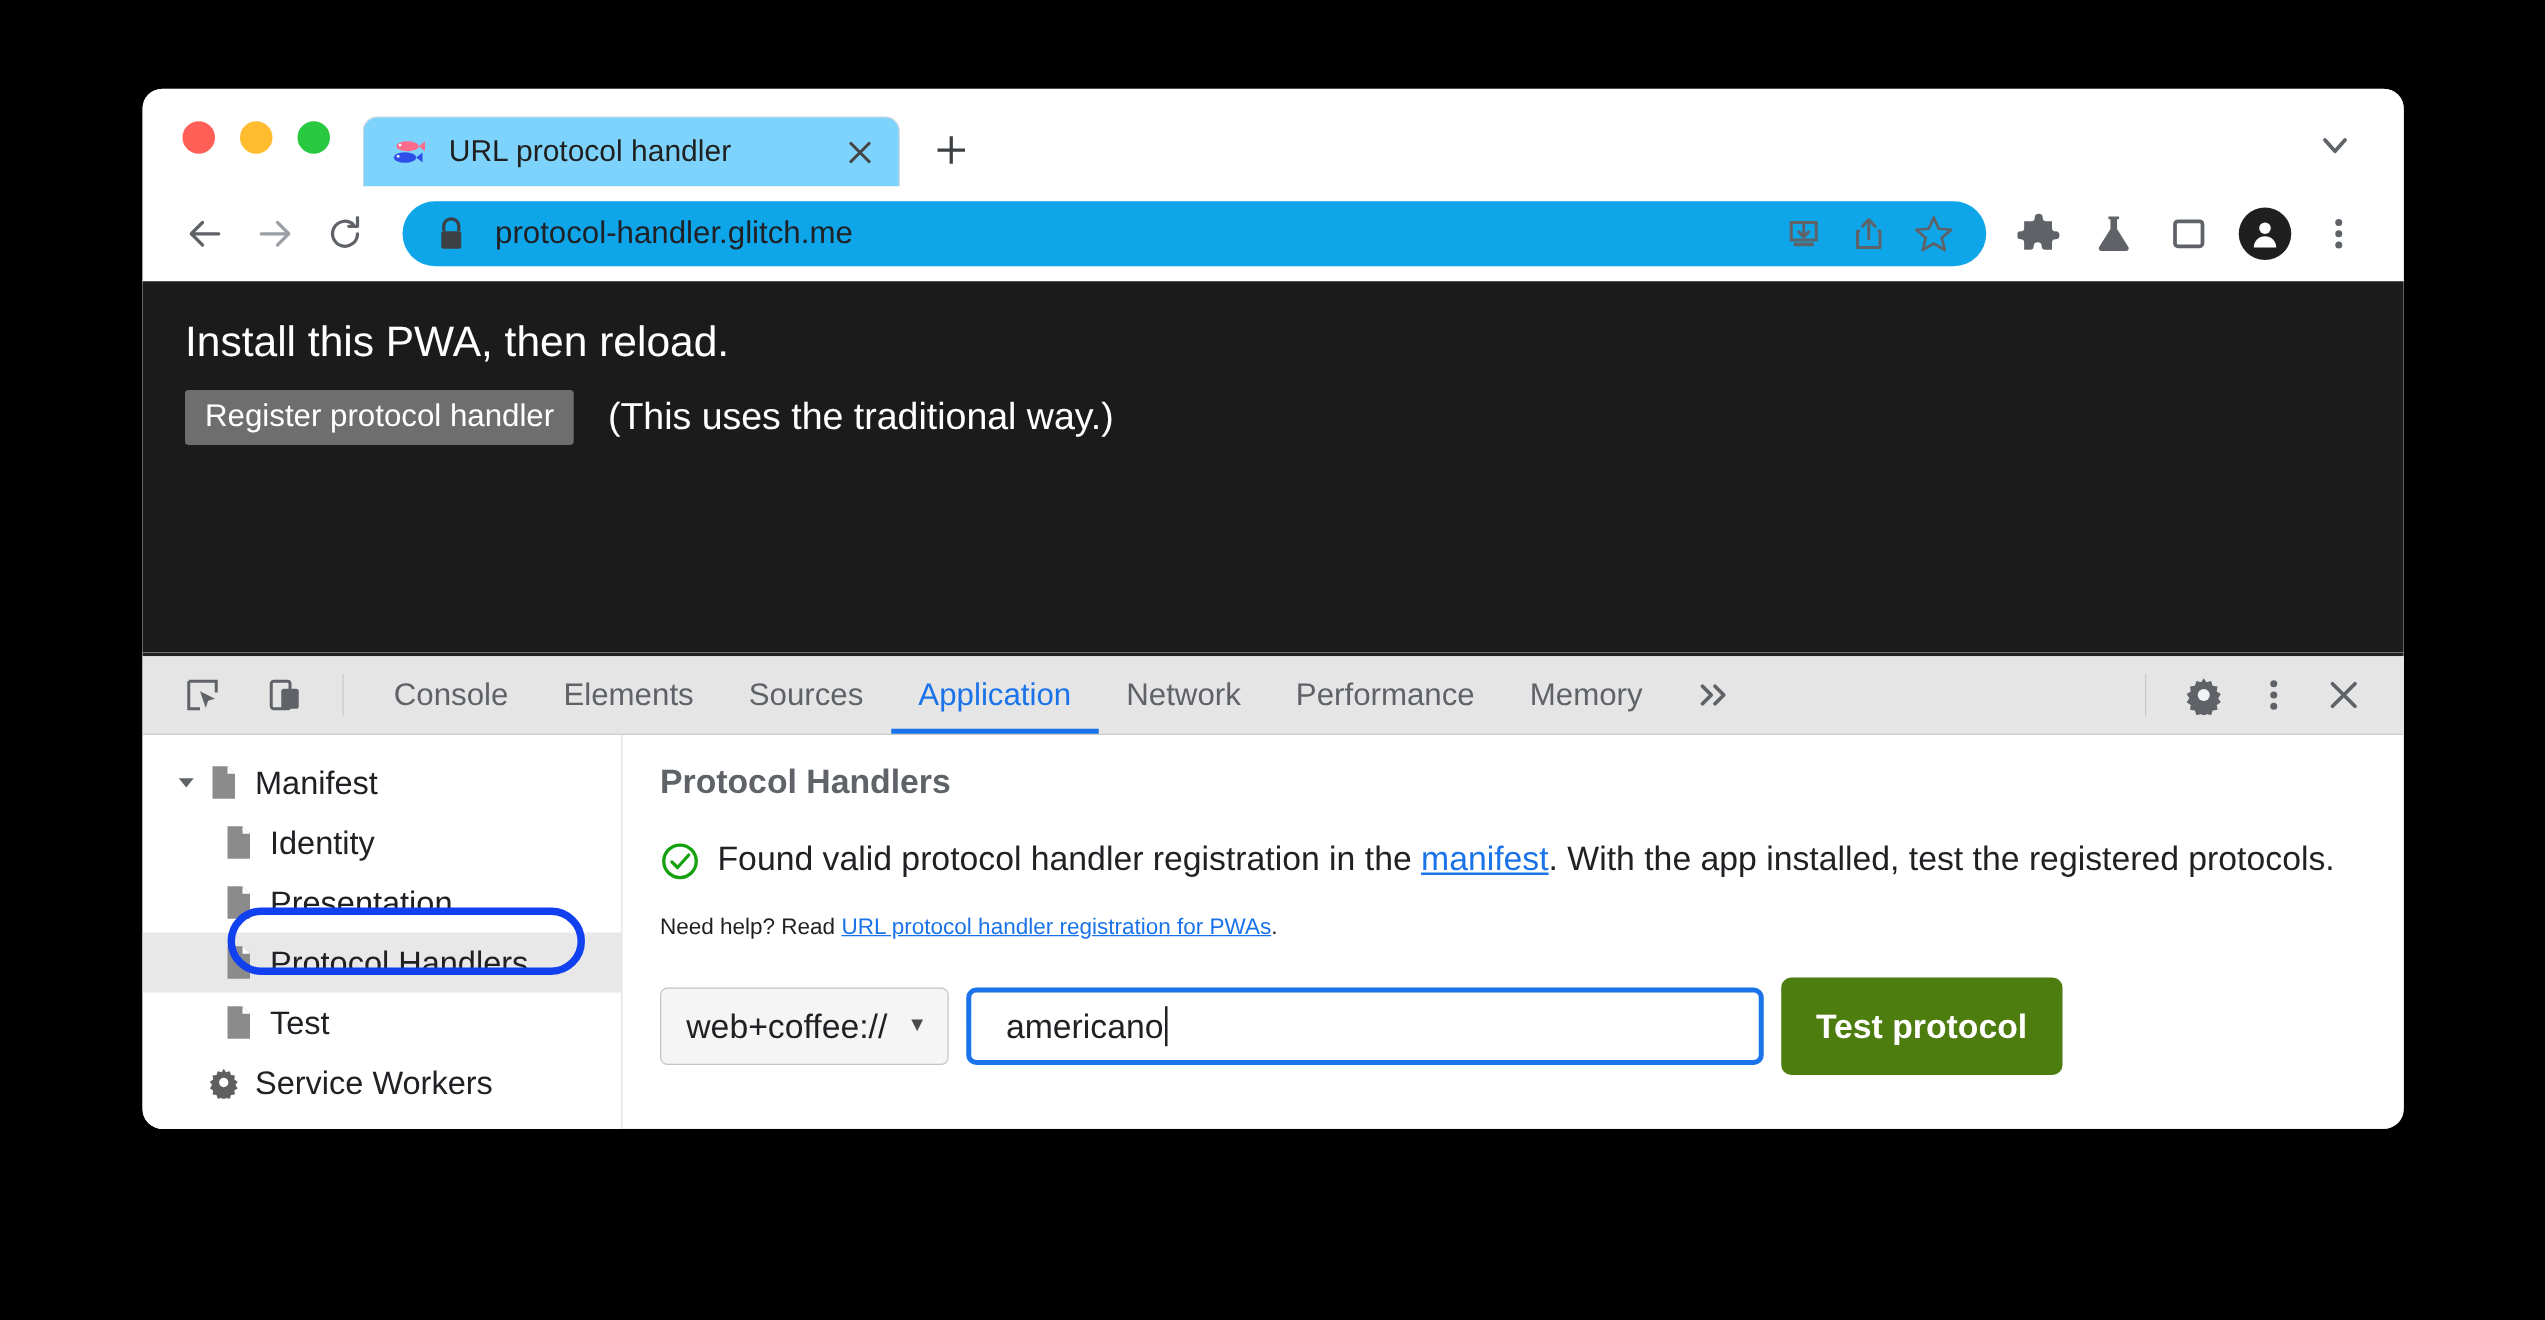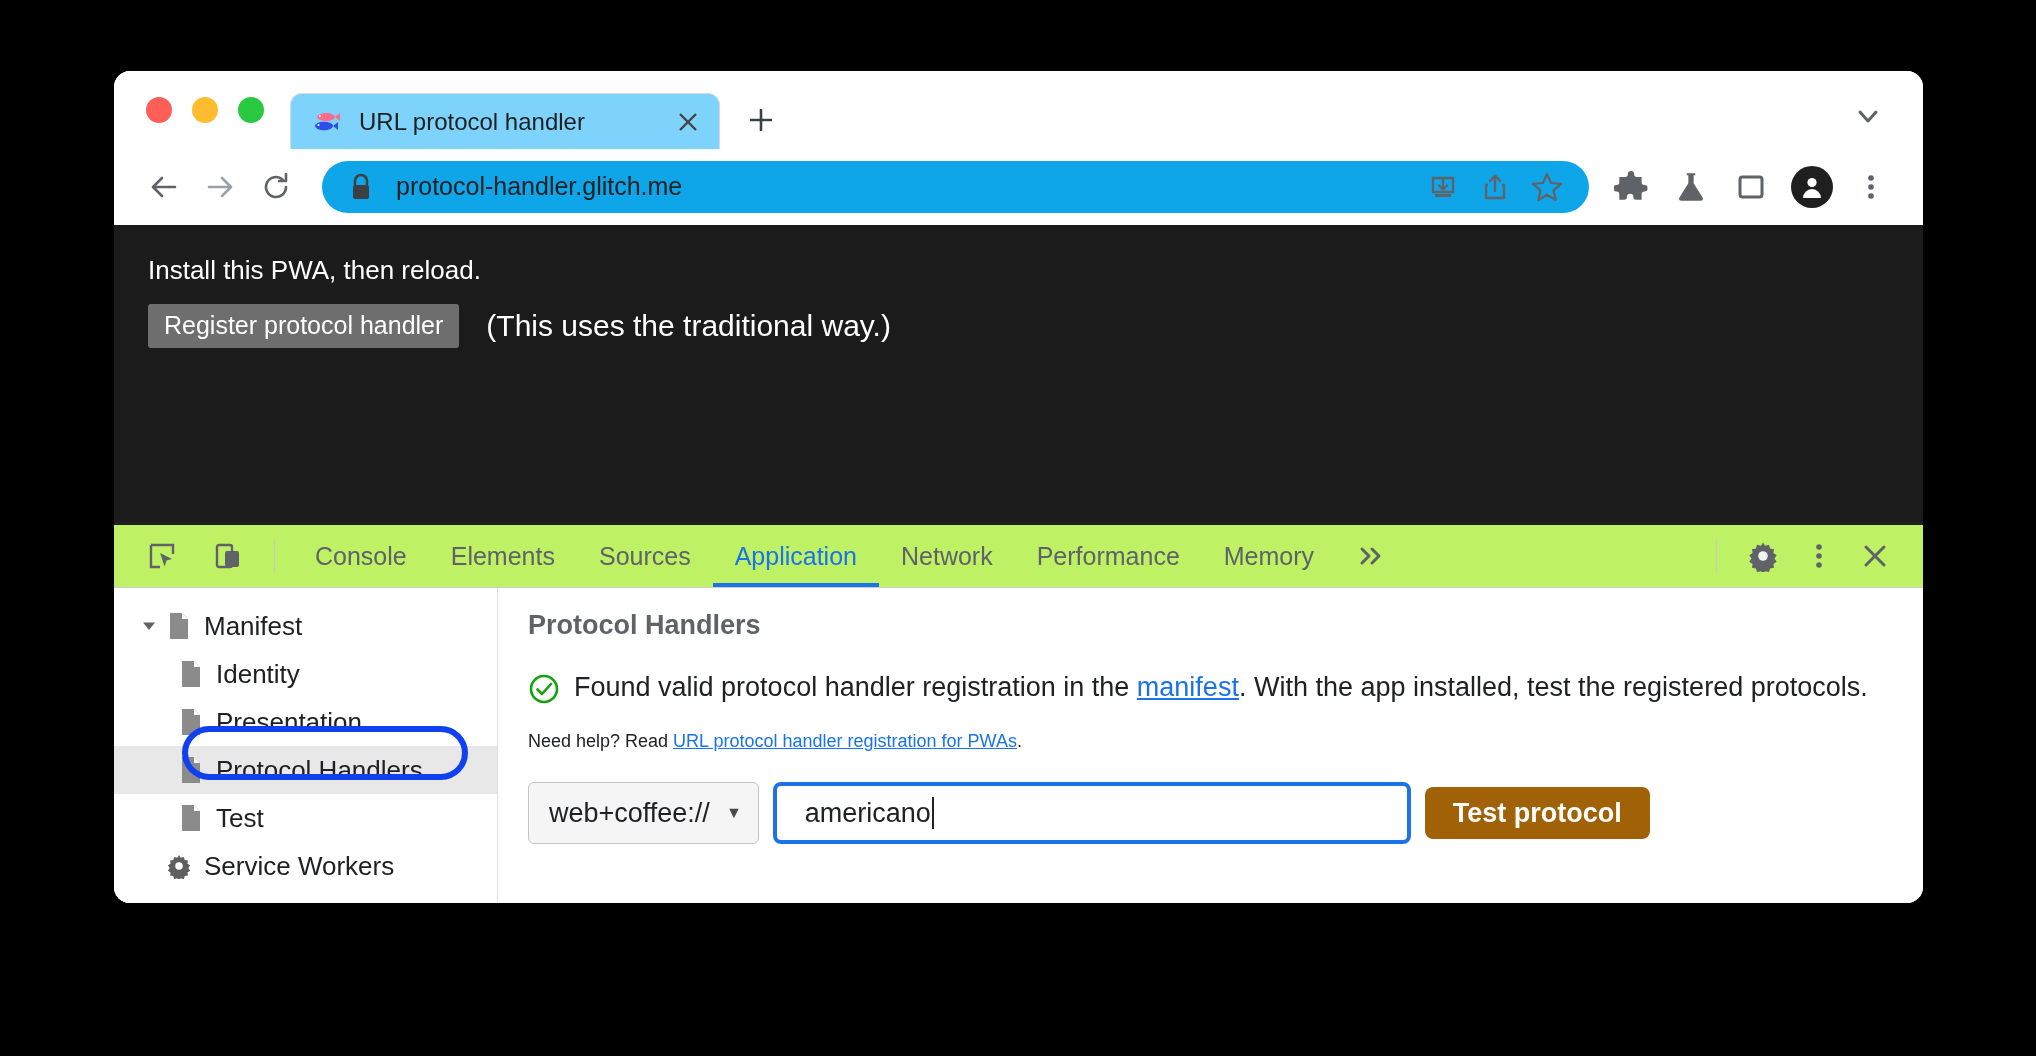--- a/index.html
+++ b/index.html
@@ -166,21 +166,21 @@
 
   
   #page-content {
     background: #1b1b1b;
     height: 297px;
     padding: 30px 34px 0 34px;
     box-sizing: border-box;
     color: #ffffff;
   }
   #pwa-heading {
-    font-size: 26px;
+    font-size: 34px;
     color: #ffffff;
     margin: 0 0 18px 0;
     font-weight: 400;
   }
   #pwa-row {
     display: flex;
     align-items: center;
   }
   #register-button {
     background: #6e6e6e;
@@ -201,21 +201,21 @@
   
   #devtools {
     background: #ffffff;
     border-top: 3px solid #202124;
     height: 381px;
     display: flex;
     flex-direction: column;
   }
   #devtools-tabbar {
     height: 62px;
-    background: #bef264;
+    background: #e5e5e5;
     display: flex;
     align-items: stretch;
     border-bottom: 1px solid #cdcdcd;
     flex: none;
   }
   .dt-icon-btn {
     width: 56px;
     display: flex; align-items: center; justify-content: center;
     color: #5f6368;
     flex: none;
@@ -372,22 +372,22 @@
     color: #202124;
   }
   #input-caret {
     display: inline-block;
     width: 2px;
     height: 32px;
     background: #202124;
     margin-left: 1px;
   }
   #test-button {
-    height: 52px;
-    background: #a16207;
+    height: 78px;
+    background: #4d7c0f;
     color: #ffffff;
     font-size: 27px;
     font-weight: bold;
     border: none;
     border-radius: 8px;
     padding: 0 28px;
     font-family: "Liberation Sans", sans-serif;
     flex: none;
   }
 </style>

